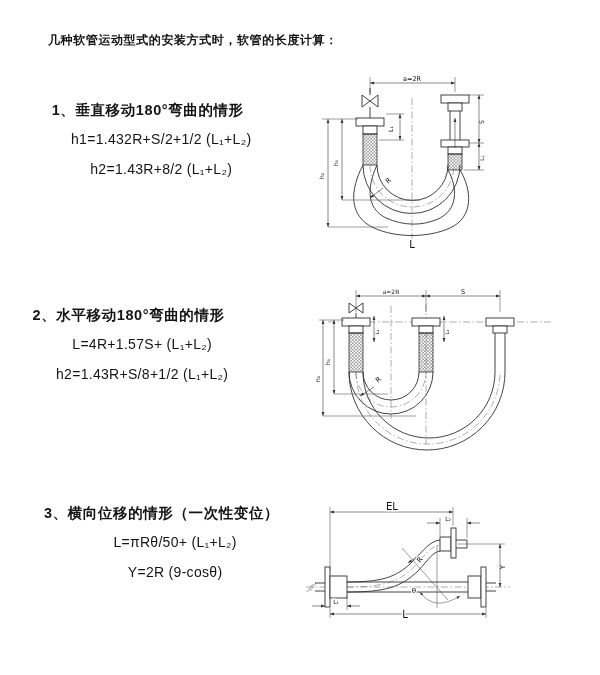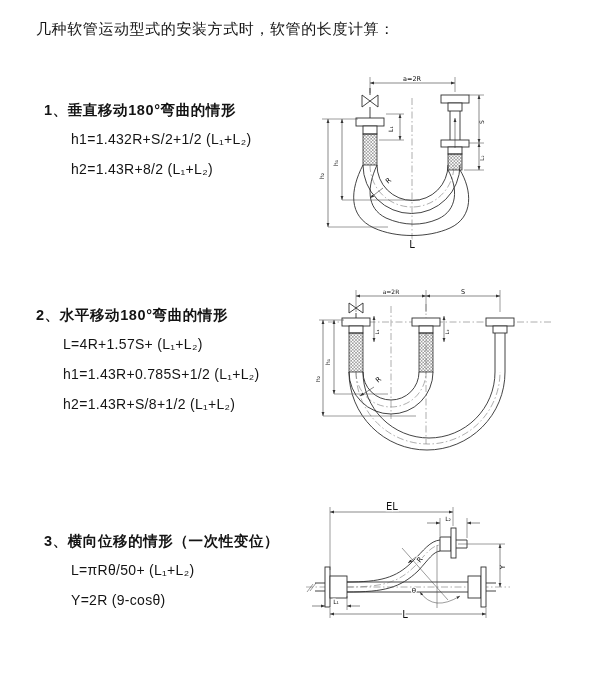--- a/index.html
+++ b/index.html
@@ -1,22 +1,22 @@
 <!DOCTYPE html>
 <html><head>
 <meta charset="utf-8">
 <style>
   html,body{margin:0;padding:0;background:#ffffff;}
   .page{
     position:relative;width:600px;height:675px;background:#fff;
     font-family:"Liberation Sans","DejaVu Sans",sans-serif;color:#141414;
     overflow:hidden;border-bottom:2px solid #e2e2e2;
   }
-  .title{position:absolute;left:36px;top:20px;font-size:15px;font-weight:400;letter-spacing:.6px;margin:0;}
-  .sec{position:absolute;}
+  .title{position:absolute;left:36px;top:20px;font-size:12px;font-weight:700;letter-spacing:.6px;margin:12px;}
+  .sec{position:absolute;text-align:center;}
   .heading{font-size:14.5px;font-weight:600;letter-spacing:.6px;margin-bottom:4px;}
   .formula{font-size:14px;margin-left:27px;line-height:30px;letter-spacing:.3px;}
   svg.diagram{position:absolute;}
   svg text{font-family:"DejaVu Sans",sans-serif;fill:#111;}
   .dwg{stroke:#2f2f2f;fill:none;stroke-width:.9;}
   .fit{stroke:#2f2f2f;fill:#fff;stroke-width:.9;}
   .thin{stroke:#4a4a4a;fill:none;stroke-width:.55;}
   .dim{stroke:#3a3a3a;fill:none;stroke-width:.6;}
   .cl{stroke:#6a6a6a;fill:none;stroke-width:.55;stroke-dasharray:7 2.5 1.5 2.5;}
   .halo{paint-order:stroke;stroke:#fff;stroke-width:2.5px;}
@@ -103,24 +103,23 @@
     <text x="172" y="52" font-size="6" transform="rotate(-90 172 52)" text-anchor="middle">S</text>
     <line class="dim" x1="167" y1="73" x2="167" y2="100" marker-start="url(#ar1)" marker-end="url(#ar1)"></line>
     <text x="172" y="88" font-size="5.5" transform="rotate(-90 172 88)" text-anchor="middle">L₂</text>
 
     <text x="76" y="114" font-size="7" transform="rotate(-40 76 114)">R</text>
     <line class="dim" x1="71" y1="118" x2="58" y2="128" marker-end="url(#ar1)"></line>
 
     <text x="100" y="178" font-size="10" text-anchor="middle" class="halo">L</text>
   </svg>
 
-  <section class="sec" style="left:36px;top:306px;">
+  <section class="sec" style="left:29px;top:306px;">
     <div class="heading">2、水平移动180°弯曲的情形</div>
     <div class="formula">L=4R+1.57S+ (L₁+L₂)</div>
-    <div class="formula">h1=1.43R+0.785S+1/2 (L₁+L₂)</div>
     <div class="formula">h2=1.43R+S/8+1/2 (L₁+L₂)</div>
   </section>
 
   <svg class="diagram" style="left:316px;top:284px;" width="248" height="168" viewBox="0 0 248 168">
     <defs>
       <pattern id="bp2" patternUnits="userSpaceOnUse" width="3.2" height="3.2">
         <path d="M0,3.2 L3.2,0 M0,0 L3.2,3.2" stroke="#555" stroke-width=".45"></path>
       </pattern>
       <marker id="ar2" viewBox="0 0 10 10" refX="9" refY="5" markerWidth="7.5" markerHeight="7.5" orient="auto-start-reverse">
         <path d="M0,1.8 L9,5 L0,8.2 z" fill="#333"></path>
@@ -186,21 +185,21 @@
     <text x="14" y="78" font-size="6" transform="rotate(-90 14 78)" text-anchor="middle">h₁</text>
     <line class="thin" x1="18" y1="110" x2="72" y2="110"></line>
     <line class="dim" x1="7" y1="36" x2="7" y2="132" marker-start="url(#ar2)" marker-end="url(#ar2)"></line>
     <text x="3.5" y="95" font-size="6" transform="rotate(-90 3.5 95)" text-anchor="middle">h₂</text>
     <line class="thin" x1="7" y1="132" x2="100" y2="132"></line>
 
     <text x="62" y="99" font-size="7" transform="rotate(-40 62 99)">R</text>
     <line class="dim" x1="58" y1="103" x2="44" y2="112" marker-end="url(#ar2)"></line>
   </svg>
 
-  <section class="sec" style="left:44px;top:532px;">
+  <section class="sec" style="left:44px;top:504px;">
     <div class="heading">3、横向位移的情形（一次性变位）</div>
     <div class="formula">L=πRθ/50+ (L₁+L₂)</div>
     <div class="formula">Y=2R (9-cosθ)</div>
   </section>
 
   <svg class="diagram" style="left:300px;top:500px;" width="278" height="152" viewBox="0 0 278 152">
     <defs>
       <marker id="ar3" viewBox="0 0 10 10" refX="9" refY="5" markerWidth="7.5" markerHeight="7.5" orient="auto-start-reverse">
         <path d="M0,1.8 L9,5 L0,8.2 z" fill="#333"></path>
       </marker>

